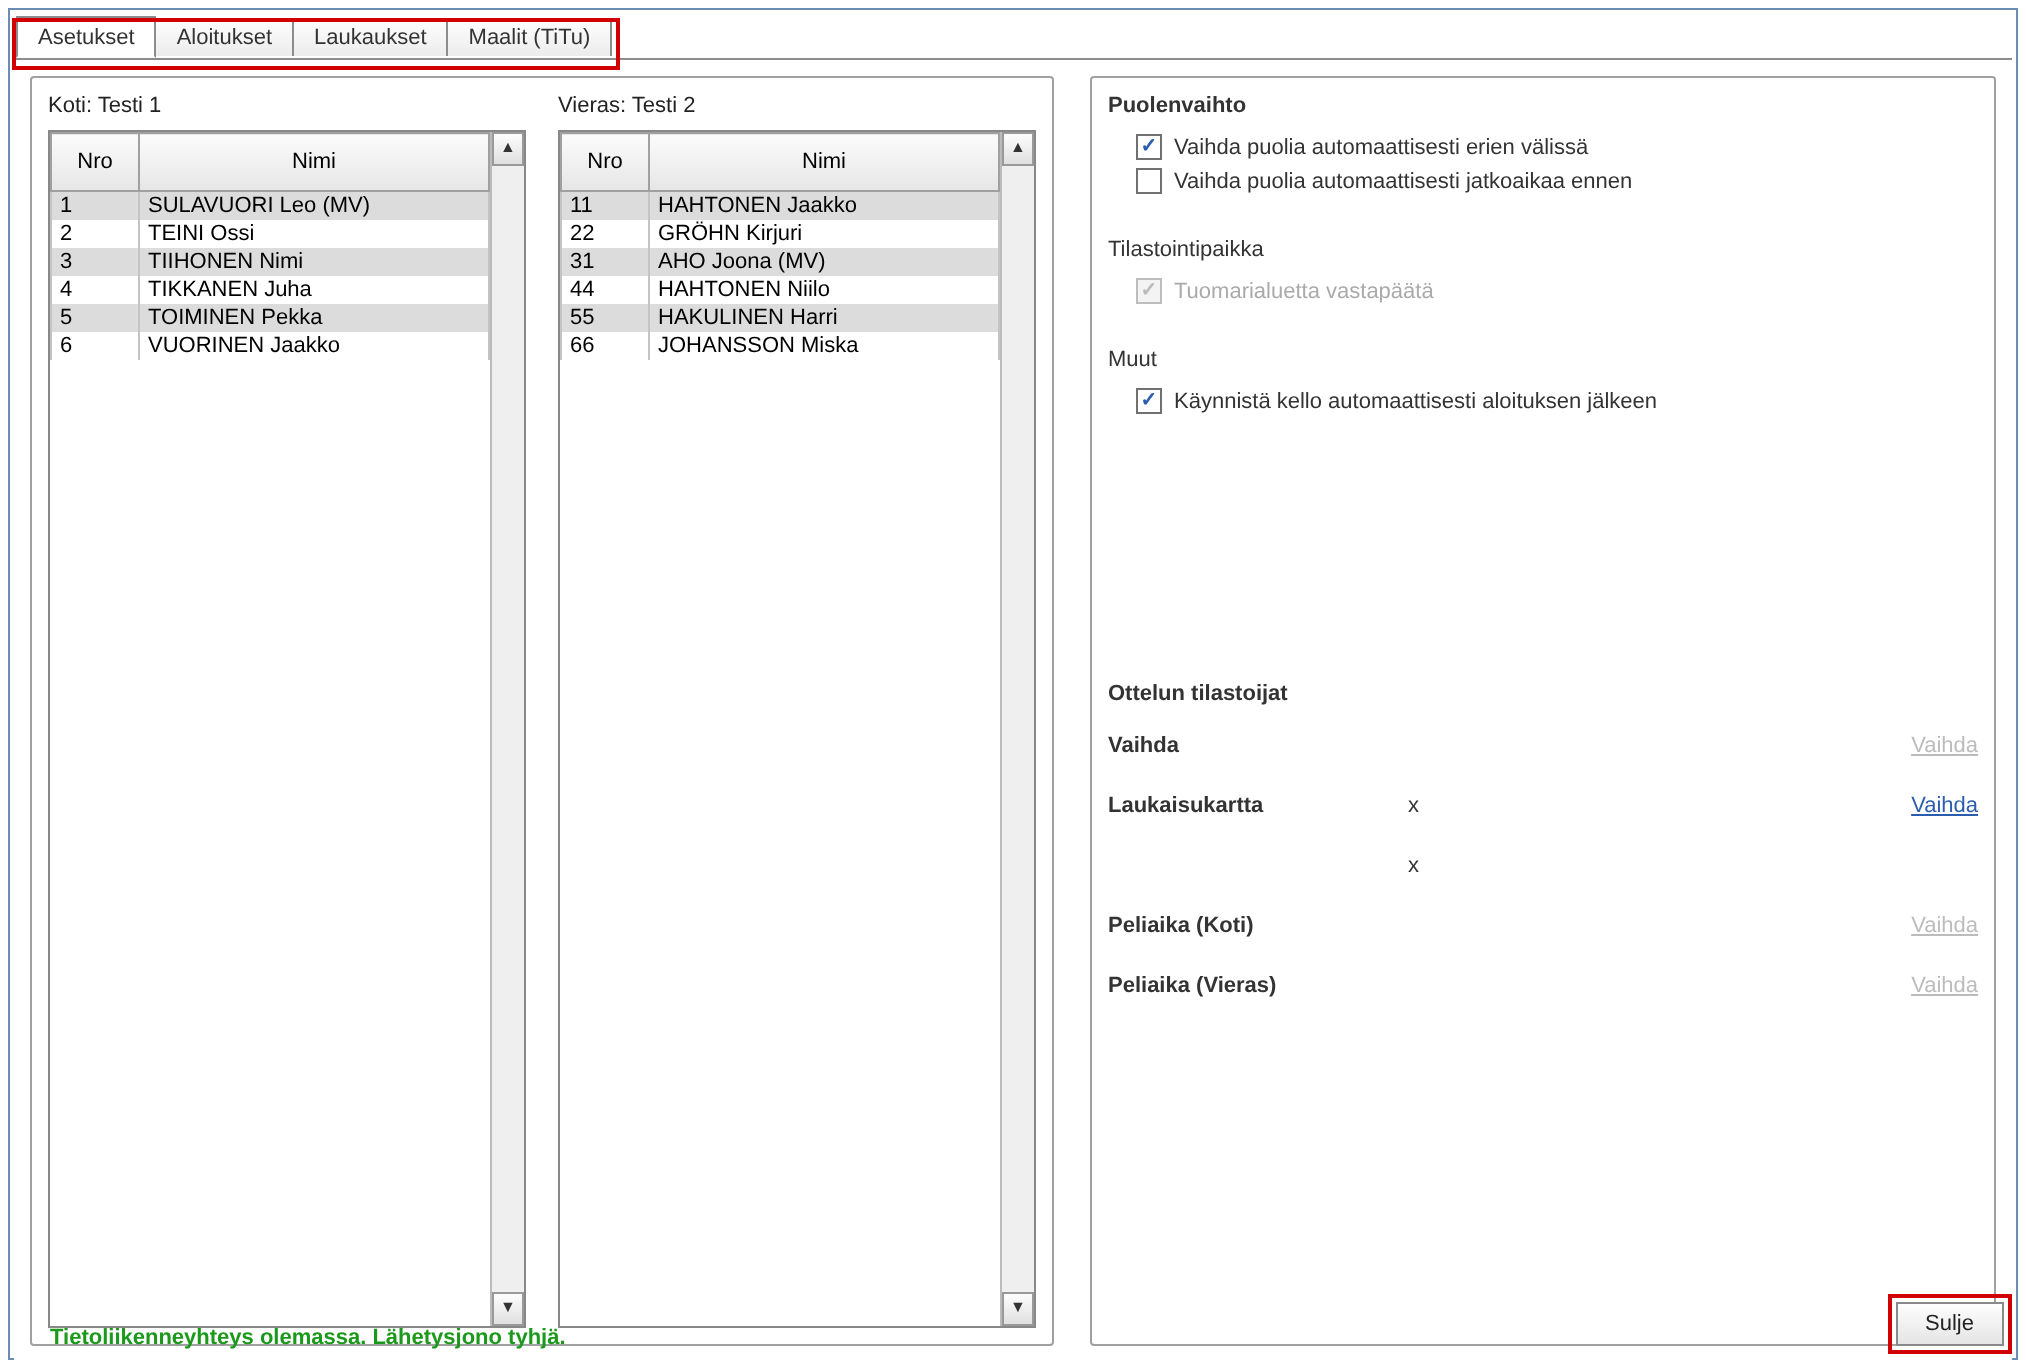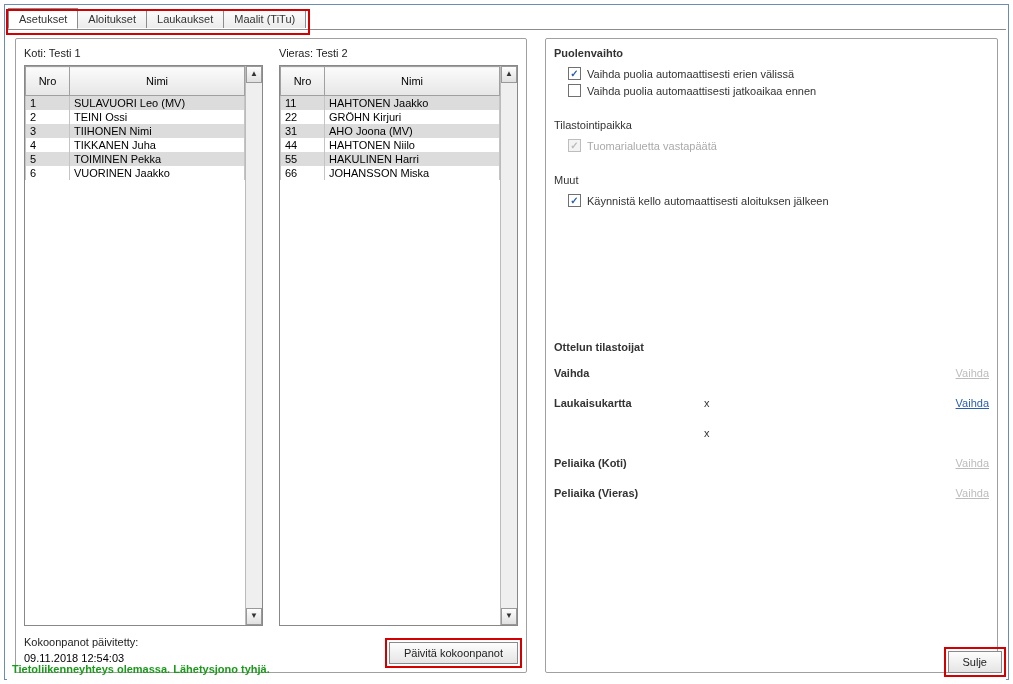--- a/index.html
+++ b/index.html
@@ -208,21 +208,21 @@
   .stats-row .label { font-weight: bold; color:#333; width: 150px; }
   .stats-row .mid { flex:1; color:#333; font-size:11px; }
   .link {
     color: #2a5db0;
     text-decoration: underline;
     cursor: default;
   }
   .link.disabled { color:#bcbcbc; }
   .footer-bar {
     position: absolute;
-    left: 3px; right: 0; bottom: 0;
+    left: 16px; right: 0; bottom: 0;
     padding: 6px 4px 4px 4px;
     display: flex;
     justify-content: space-between;
     align-items: flex-end;
   }
   .status-text { color: #1a991a; font-weight: bold; }
   .close-wrap { position: relative; padding:2px; }
   .close-highlight {
     position:absolute;
     top:-2px; left:-2px; right:-2px; bottom:-2px;
@@ -335,30 +335,20 @@
                 </table>
               </div>
               <div class="vscroll">
                 <div class="arrow-btn">▲</div>
                 <div class="arrow-btn">▼</div>
               </div>
             </div>
           </div>
         </div>
 
-        <div class="updated-row">
-          <div class="updated-left">
-            <div class="lbl">Kokoonpanot päivitetty:</div>
-            <div>09.11.2018 12:54:03</div>
-          </div>
-          <div style="position:relative;">
-            <button class="btn" id="refresh-btn">Päivitä kokoonpanot</button>
-            <div class="red-highlight" style="top:-4px;left:-4px;right:-4px;bottom:-4px;"></div>
-          </div>
-        </div>
       </div>
 
       <div class="panel right-panel">
         <div class="section-head">Puolenvaihto</div>
         <div id="sidechange-opts">
             <div class="checkbox-row">
               <span class="chk">
                 <span class="mark">✓</span>
               </span>
               <span>Vaihda puolia automaattisesti erien välissä</span>

